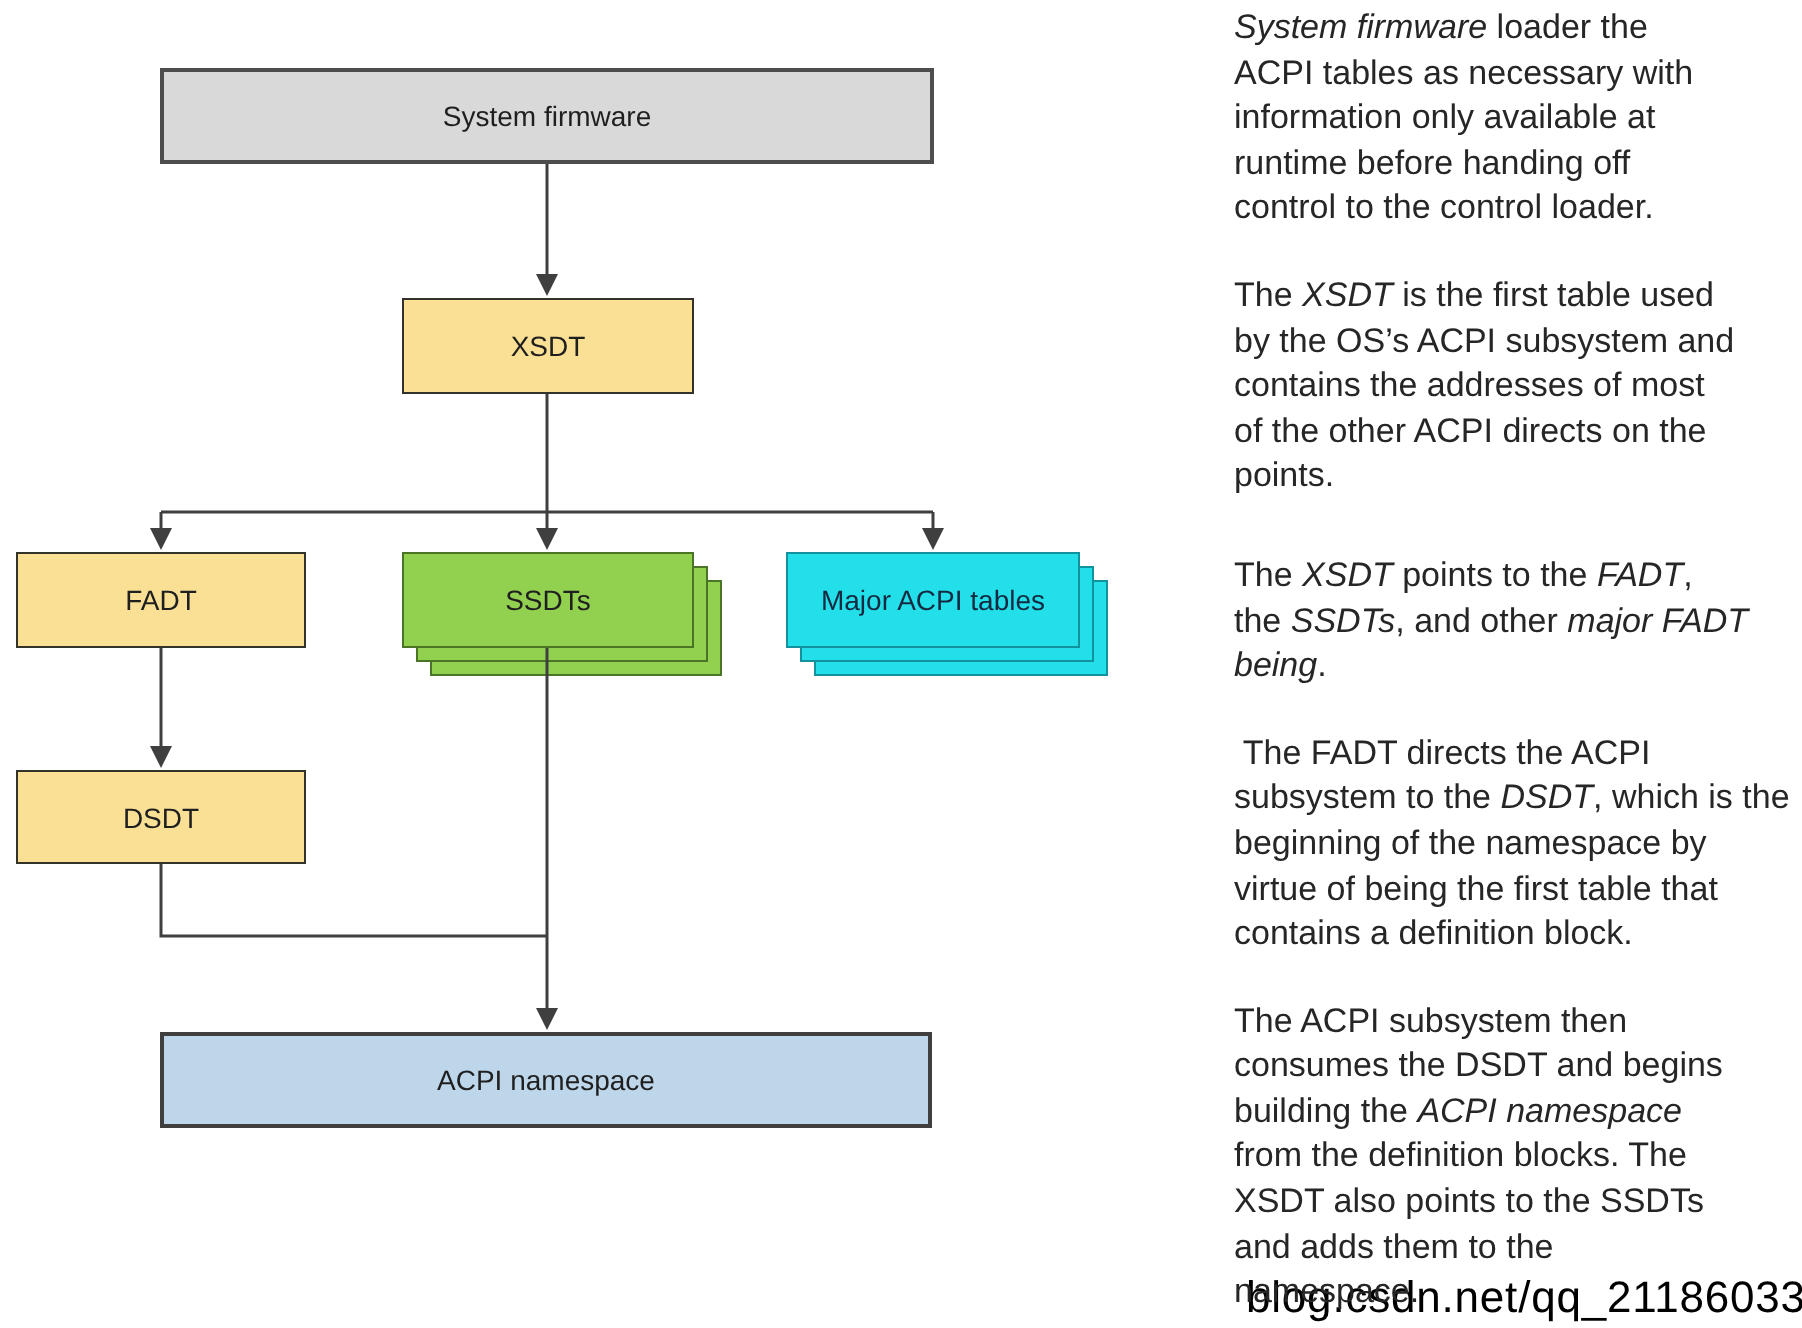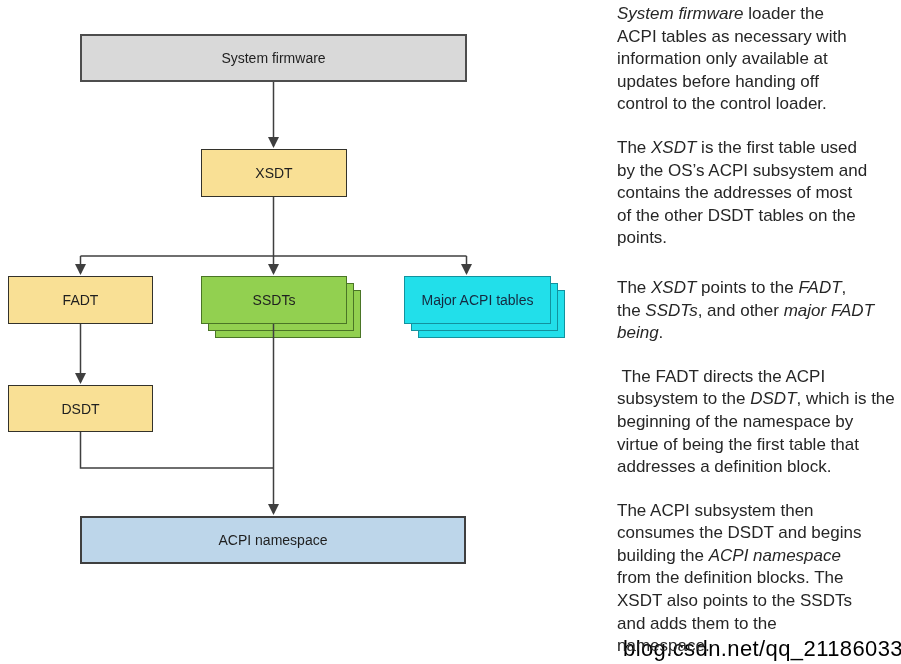--- a/index.html
+++ b/index.html
@@ -14,21 +14,21 @@
   .lbl{font-size:14px;color:#1f1f1f;white-space:nowrap;}
 
   #n-system-firmware{left:80px;top:34px;width:387px;height:48px;border-width:2px;}
   #n-xsdt{left:201px;top:149px;width:146px;height:48px;}
   #n-fadt{left:8px;top:276px;width:145px;height:48px;}
   #n-dsdt{left:8px;top:385px;width:145px;height:47px;}
   #n-acpi-namespace{left:80px;top:516px;width:386px;height:48px;border-width:2px;}
 
   .stack{position:absolute;}
   #stack-ssdts{left:201px;top:276px;width:162px;height:64px;}
-  #stack-major{left:404px;top:276px;width:163px;height:64px;}
+  #stack-major{left:393px;top:276px;width:163px;height:64px;}
   .stack .face{position:absolute;width:146px;height:48px;}
   #stack-major .face{width:147px;}
   .stack .l1{left:14px;top:14px;z-index:1;}
   .stack .l2{left:7px;top:7px;z-index:2;}
   .stack .l3{left:0;top:0;z-index:3;}
 
   
   #connectors{position:absolute;left:0;top:0;z-index:5;pointer-events:none;}
 
   
@@ -106,41 +106,41 @@
       <polygon points="75,373 86,373 80.5,384" fill="#3f3f3f"></polygon>
       <polygon points="268,504 279,504 273.5,515" fill="#3f3f3f"></polygon>
     </g>
   </svg>
 
   <div id="annotation-text">
       <p>
         <span class="line"><i>System firmware</i><span> loader the</span></span>
         <span class="line"><span>ACPI tables as necessary with</span></span>
         <span class="line"><span>information only available at</span></span>
-        <span class="line"><span>updates before handing off</span></span>
+        <span class="line"><span>runtime before handing off</span></span>
         <span class="line"><span>control to the control loader.</span></span>
       </p>
       <p>
         <span class="line"><span>The </span><i>XSDT</i><span> is the first table used</span></span>
         <span class="line"><span>by the OS’s ACPI subsystem and</span></span>
         <span class="line"><span>contains the addresses of most</span></span>
-        <span class="line"><span>of the other DSDT tables on the</span></span>
+        <span class="line"><span>of the other ACPI directs on the</span></span>
         <span class="line"><span>points.</span></span>
       </p>
       <p>
         <span class="line"><span>The </span><i>XSDT</i><span> points to the </span><i>FADT</i><span>,</span></span>
         <span class="line"><span>the </span><i>SSDTs</i><span>, and other </span><i>major FADT</i></span>
         <span class="line"><i>being</i><span>.</span></span>
       </p>
       <p>
         <span class="line"><span> The FADT directs the ACPI</span></span>
         <span class="line"><span>subsystem to the </span><i>DSDT</i><span>, which is the</span></span>
         <span class="line"><span>beginning of the namespace by</span></span>
         <span class="line"><span>virtue of being the first table that</span></span>
-        <span class="line"><span>addresses a definition block.</span></span>
+        <span class="line"><span>contains a definition block.</span></span>
       </p>
       <p>
         <span class="line"><span>The ACPI subsystem then</span></span>
         <span class="line"><span>consumes the DSDT and begins</span></span>
         <span class="line"><span>building the </span><i>ACPI namespace</i></span>
         <span class="line"><span>from the definition blocks. The</span></span>
         <span class="line"><span>XSDT also points to the SSDTs</span></span>
         <span class="line"><span>and adds them to the</span></span>
         <span class="line"><span>namespace.</span></span>
       </p>

